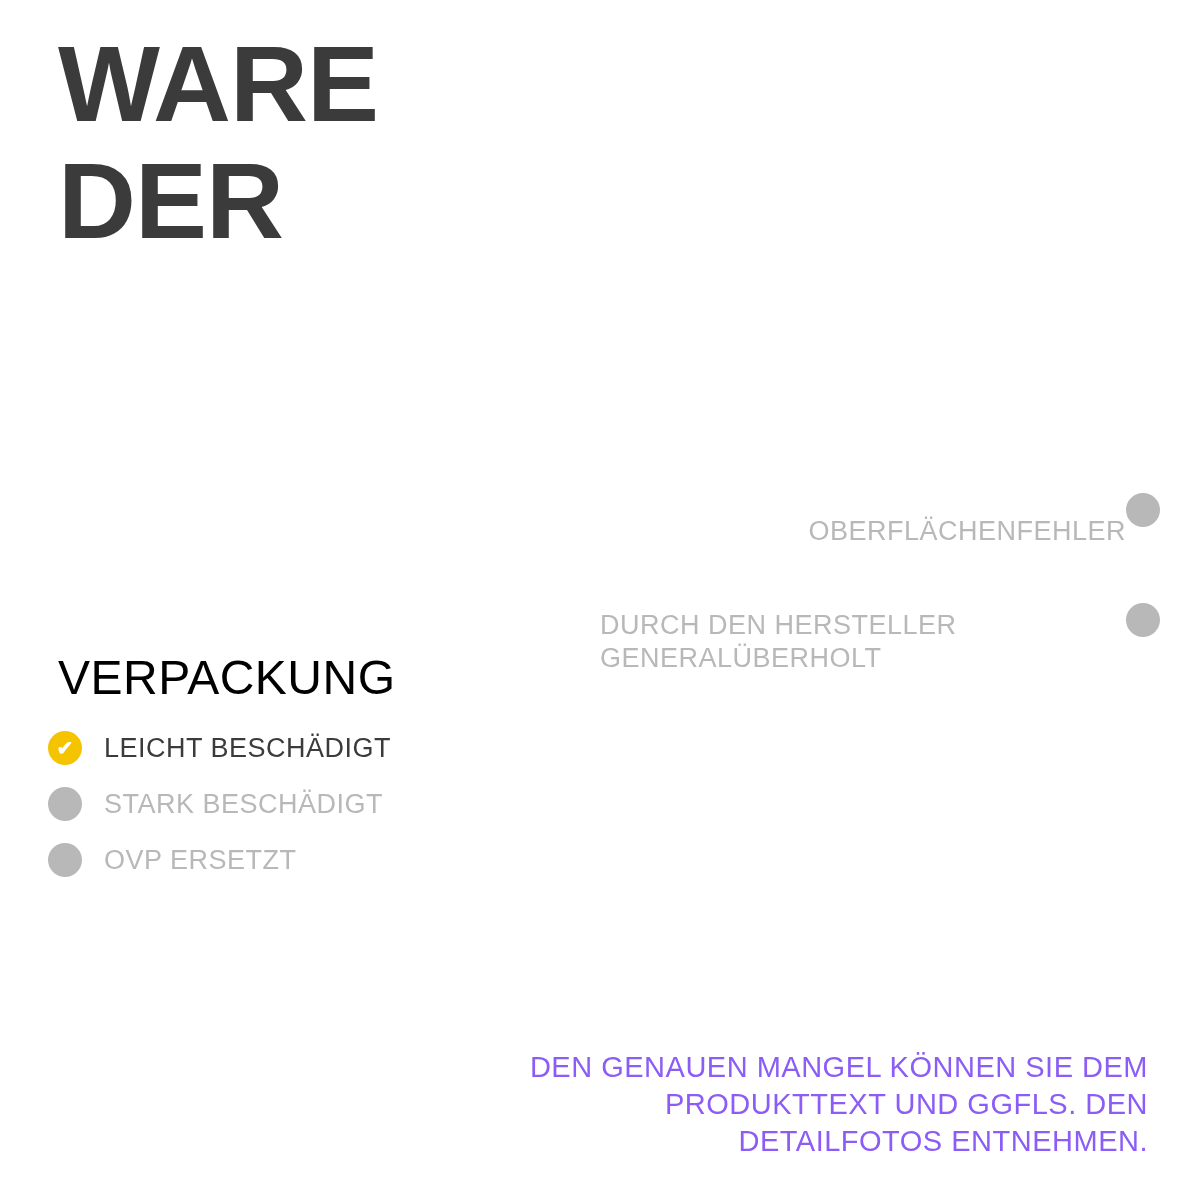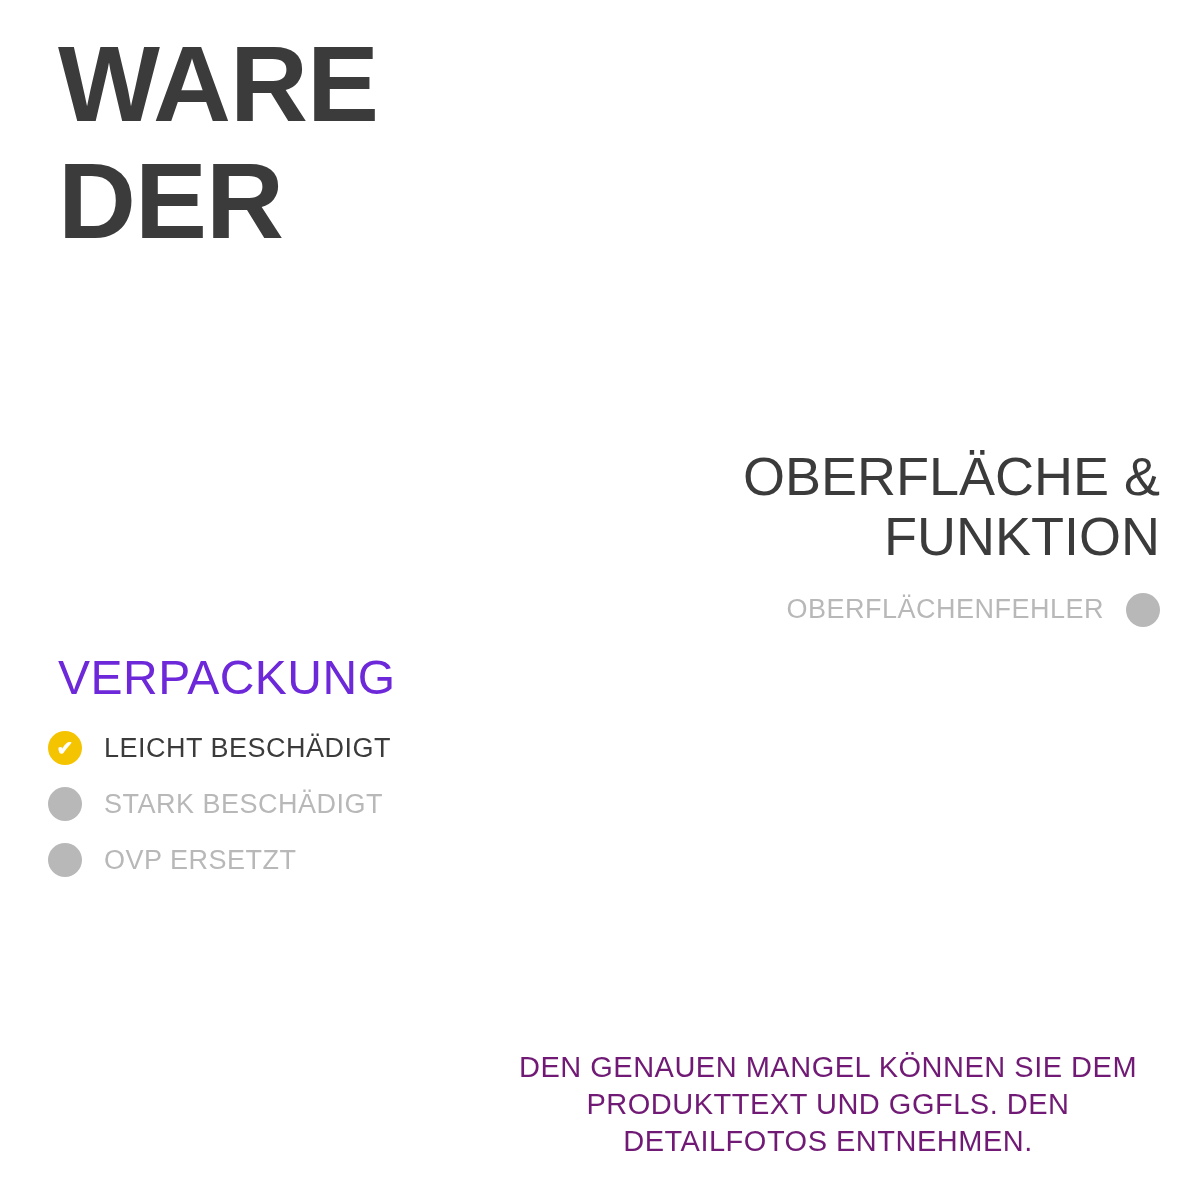--- a/index.html
+++ b/index.html
@@ -66,42 +66,42 @@
     justify-content: flex-end;
     margin-bottom: 18px;
   }
   .right-item .label {
     color: #b8b8b8;
     font-size: 27px;
     letter-spacing: 0.5px;
     text-transform: uppercase;
     text-align: left;
     line-height: 1.22;
-    padding-right: 22px;
+    margin-top: 43px;
   }
   .dot {
     width: 34px;
     height: 34px;
     border-radius: 50%;
     background: #b8b8b8;
     flex: 0 0 auto;
     display: flex;
     align-items: center;
     justify-content: center;
   }
 
   
   .left-col {
     position: absolute;
     left: 48px;
     top: 650px;
     width: 520px;
   }
   .section-title-left {
-    color: #6d28d9;
+    color: #000000;
     font-size: 48px;
     letter-spacing: 0.5px;
     text-transform: uppercase;
     font-weight: normal;
     margin: 0 0 26px 10px;
   }
   .left-item {
     display: flex;
     align-items: center;
     margin-bottom: 22px;
@@ -126,47 +126,47 @@
     line-height: 1;
     font-weight: bold;
   }
 
   
   .footer-note {
     position: absolute;
     right: 52px;
     bottom: 40px;
     width: 640px;
-    text-align: center;
-    color: #701a75;
+    text-align: right;
+    color: #8b5cf6;
     font-size: 29px;
     line-height: 1.28;
     letter-spacing: 0.5px;
     text-transform: uppercase;
   }
 </style>
 </head>
 <body>
 
 <div class="page">
 
   <div class="main-title">
     <span class="line">WARE</span>
     <span class="line">DER</span>
   </div>
 
   <div class="right-col">
-    <div class="section-title-right">
-      <span class="line">OBERFLÄCHE &amp;</span><br>
-      <span class="line">FUNKTION</span>
-    </div>
 
     <div class="right-list">
       <div class="right-item">
         <span class="label">OBERFLÄCHENFEHLER</span>
+        <span class="dot"></span>
+      </div>
+      <div class="right-item">
+        <span class="label">DURCH DEN HERSTELLER GENERALÜBERHOLT</span>
         <span class="dot"></span>
       </div>
     </div>
   </div>
 
   <div class="left-col">
     <div class="section-title-left">VERPACKUNG</div>
 
     <div class="left-list">
       <div class="left-item checked">

